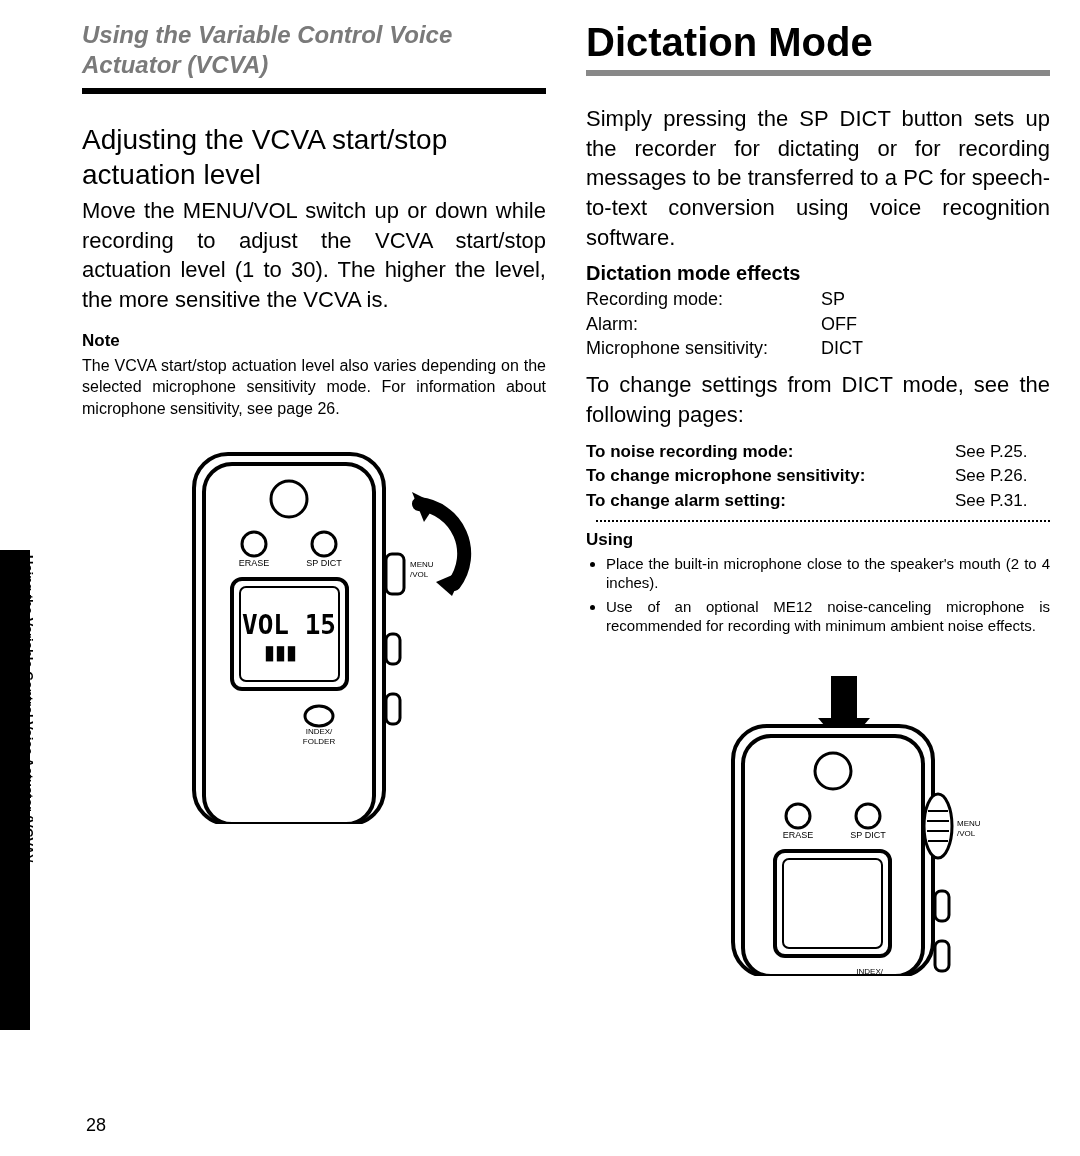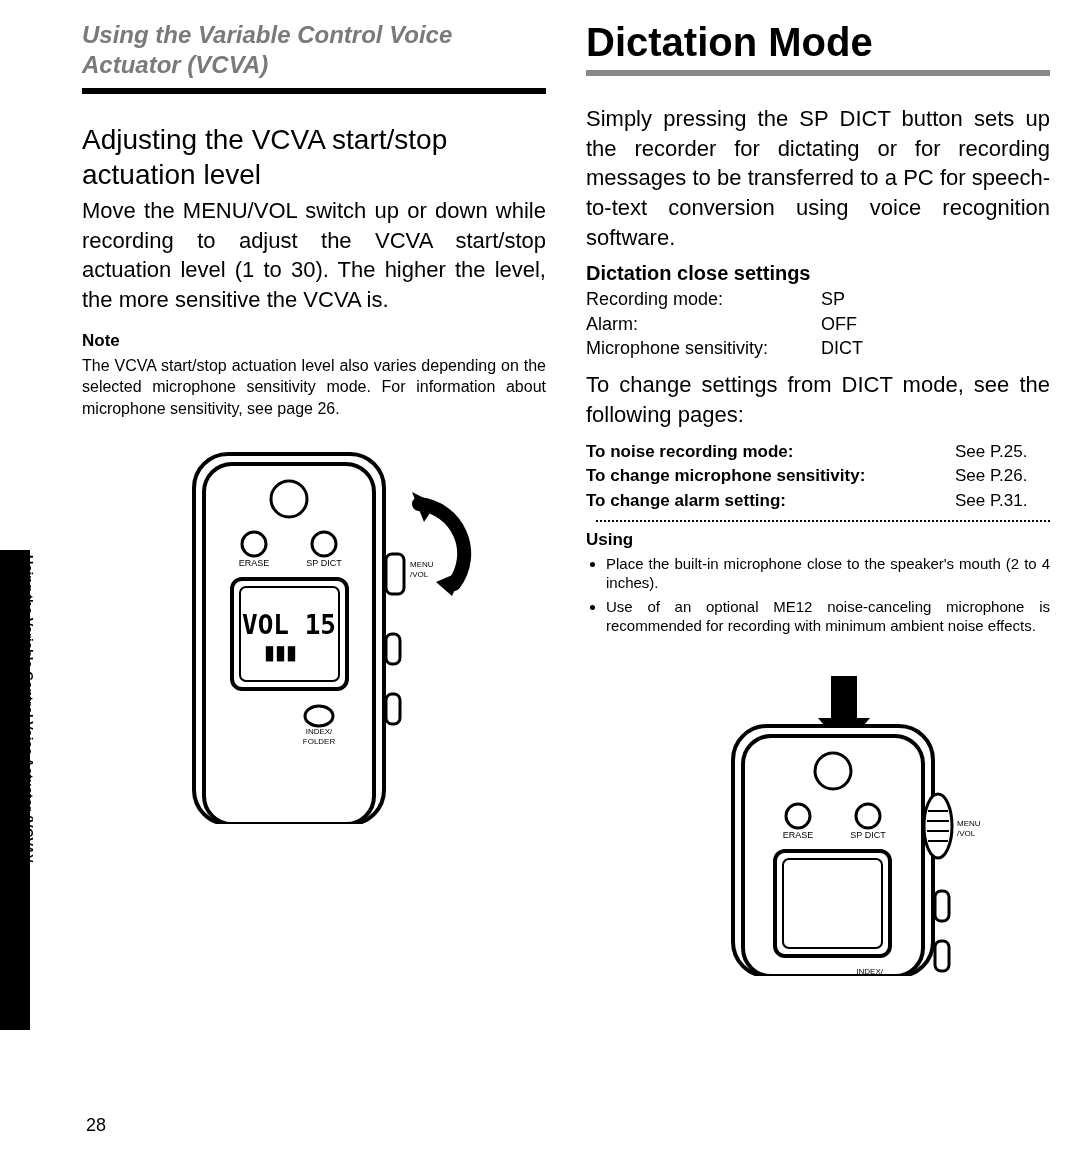--- a/index.html
+++ b/index.html
@@ -182,21 +182,21 @@
       </svg>
     </div>
   </div>
 
   <div class="col">
     <div class="h1">Dictation Mode</div>
     <hr class="title-rule-light">
 
     <p>Simply pressing the SP DICT button sets up the recorder for dictating or for recording messages to be transferred to a PC for speech-to-text conversion using voice recognition software.</p>
 
-    <div class="h3">Dictation close settings</div>
+    <div class="h3">Dictation mode effects</div>
     <div class="settings-table">
       <div class="settings-row">
         <span class="label">Recording mode:</span>
         <span>SP</span>
       </div>
       <div class="settings-row">
         <span class="label">Alarm:</span>
         <span>OFF</span>
       </div>
       <div class="settings-row">

